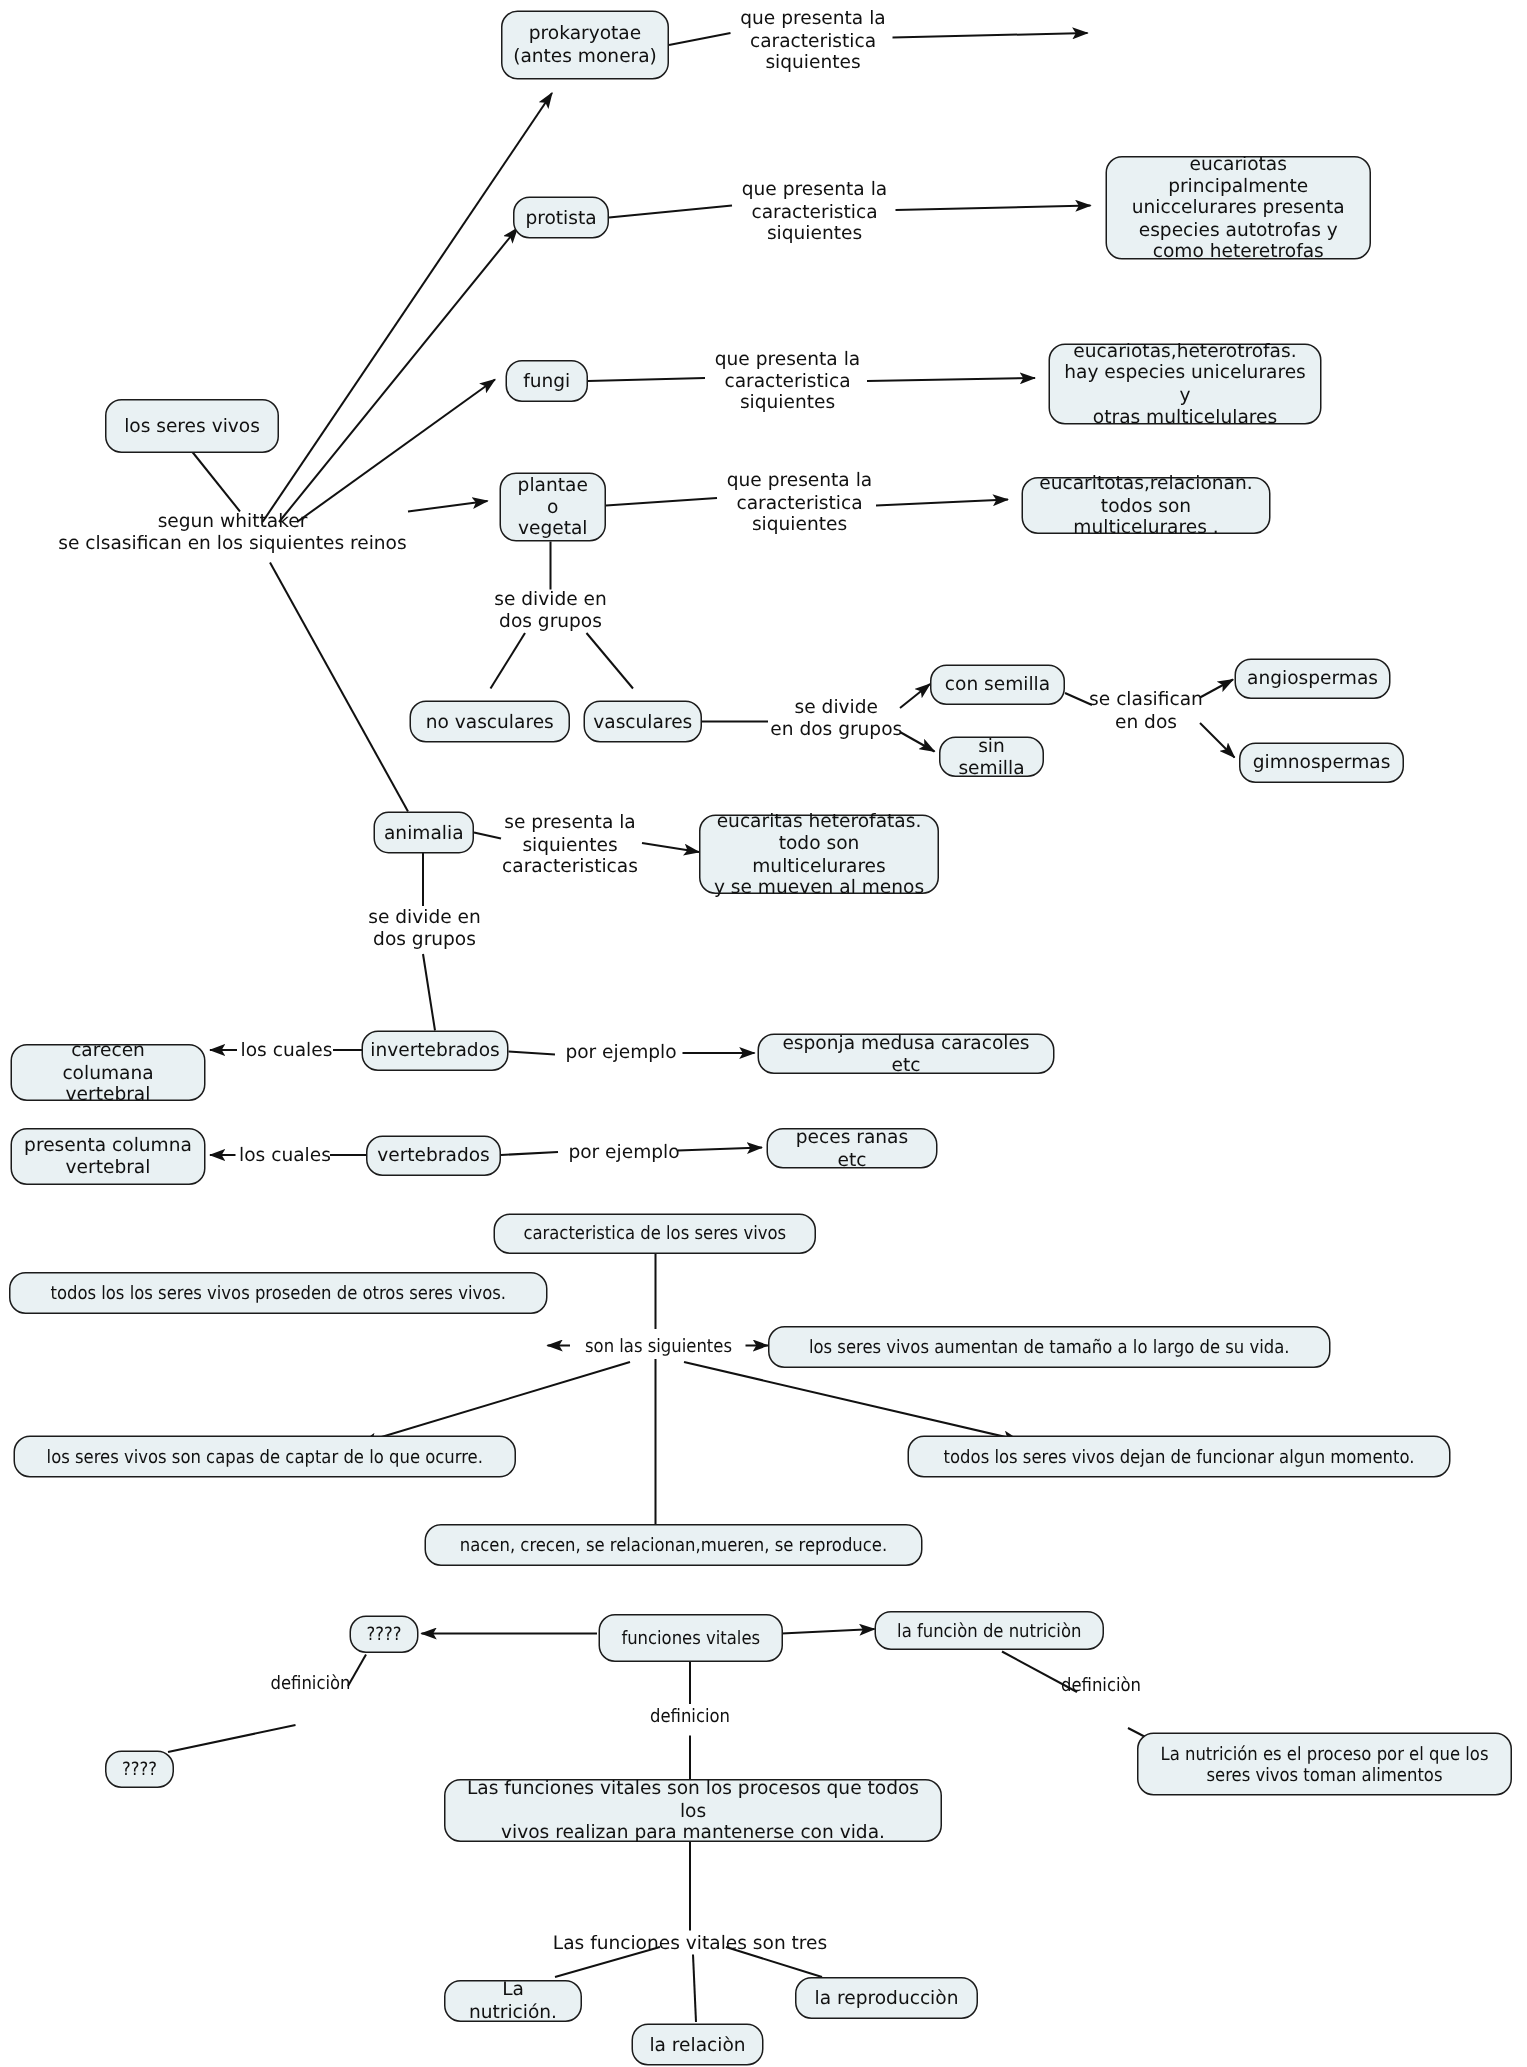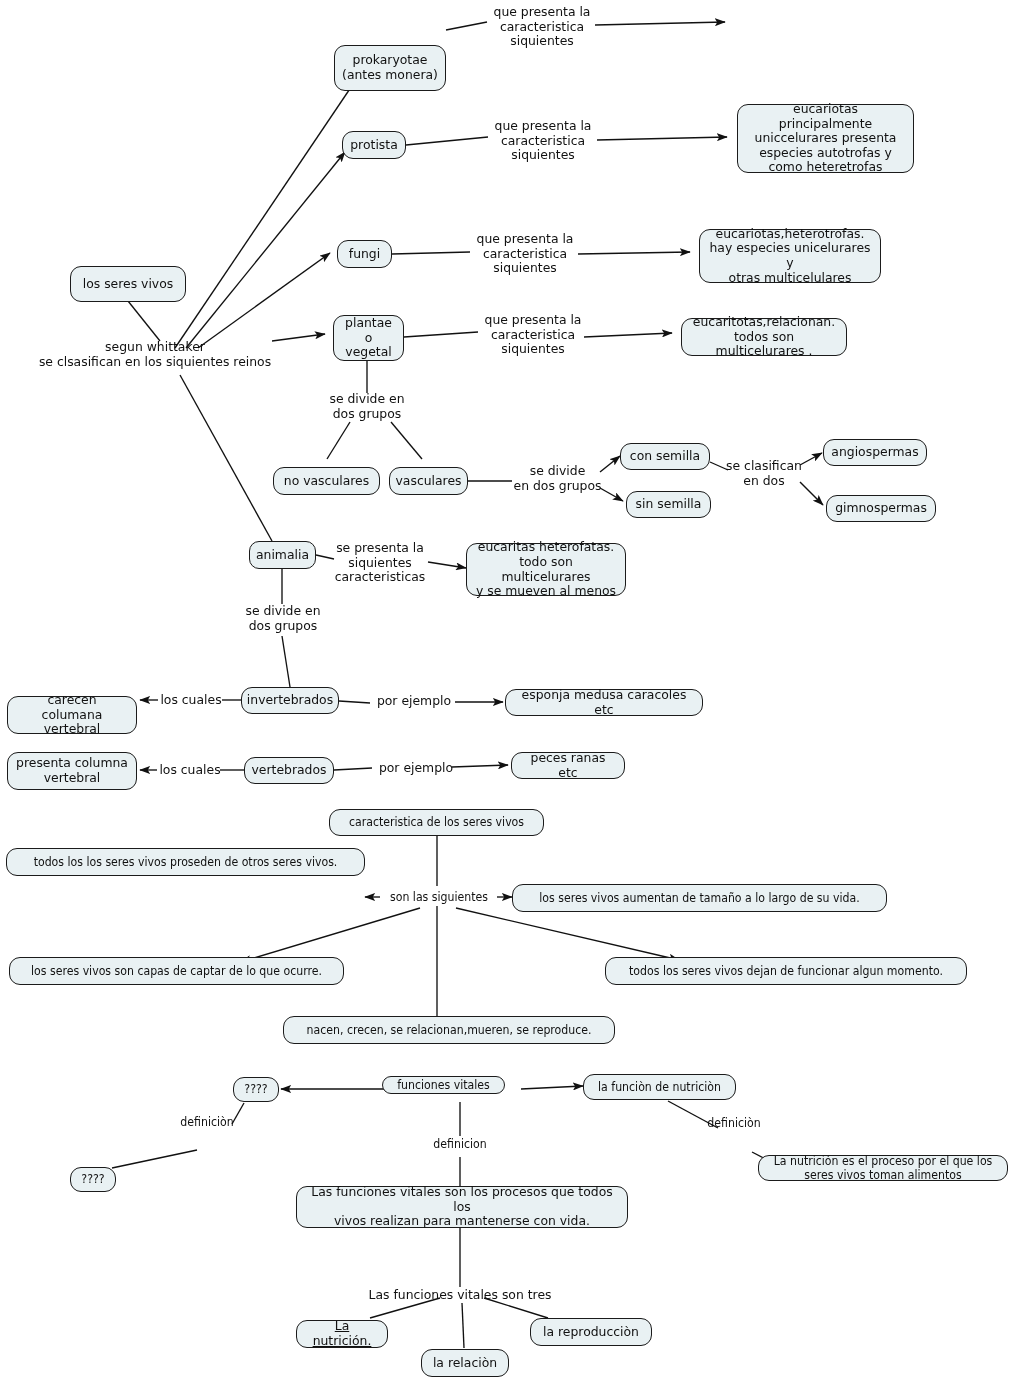--- a/index.html
+++ b/index.html
@@ -121,21 +121,21 @@
       <path d="M462,1303 L464,1348"></path>
       <path d="M484,1298 L548,1318"></path>
     </g>
   </svg>
 
   <div class="node" style="left:70px;top:266px;width:116px;height:36px;">los seres vivos</div>
 
   <div class="lbl" style="left:35px;top:340px;width:240px;">segun whittaker
 se clsasifican en los siquientes reinos</div>
 
-  <div class="node" style="left:334px;top:7px;width:112px;height:46px;margin-top:38px;">prokaryotae
+  <div class="node" style="left:334px;top:7px;width:112px;height:46px;">prokaryotae
 (antes monera)</div>
   <div class="lbl" style="left:487px;top:5px;width:110px;">que presenta la
 caracteristica
 siquientes</div>
 
   <div class="node" style="left:342px;top:131px;width:64px;height:28px;">protista</div>
   <div class="lbl" style="left:488px;top:119px;width:110px;">que presenta la
 caracteristica
 siquientes</div>
   <div class="node" style="left:737px;top:104px;width:177px;height:69px;">eucariotas principalmente
@@ -162,21 +162,21 @@
   <div class="lbl" style="left:312px;top:392px;width:110px;">se divide en
 dos grupos</div>
 
   <div class="node" style="left:273px;top:467px;width:107px;height:28px;">no vasculares</div>
   <div class="node" style="left:389px;top:467px;width:79px;height:28px;">vasculares</div>
 
   <div class="lbl" style="left:505px;top:464px;width:105px;">se divide
 en dos grupos</div>
 
   <div class="node" style="left:620px;top:443px;width:90px;height:27px;">con semilla</div>
-  <div class="node" style="left:626px;top:491px;width:85px;height:27px;">sin semilla</div>
+  <div class="node" style="left:626px;top:491px;width:70px;height:27px;">sin semilla</div>
 
   <div class="lbl" style="left:723px;top:459px;width:82px;">se clasifican
 en dos</div>
 
   <div class="node" style="left:823px;top:439px;width:104px;height:27px;">angiospermas</div>
   <div class="node" style="left:826px;top:495px;width:110px;height:27px;">gimnospermas</div>
 
   <div class="node" style="left:249px;top:541px;width:67px;height:28px;border-radius:10px;">animalia</div>
   <div class="lbl" style="left:330px;top:541px;width:100px;">se presenta la
 siquientes
@@ -207,30 +207,30 @@
   <div class="lbl cond" style="left:381px;top:890px;width:116px;">son las siguientes</div>
   <div class="node cond" style="left:512px;top:884px;width:375px;height:28px;">los seres vivos aumentan de tamaño a lo largo de su vida.</div>
   <div class="node cond" style="left:9px;top:957px;width:335px;height:28px;">los seres vivos son capas de captar de lo que ocurre.</div>
   <div class="node cond" style="left:577px;top:957px;width:362px;height:28px;margin-left:28px;">todos los seres vivos dejan de funcionar algun momento.</div>
   <div class="node cond" style="left:283px;top:1016px;width:332px;height:28px;">nacen, crecen, se relacionan,mueren, se reproduce.</div>
 
   <div class="node cond" style="left:233px;top:1077px;width:46px;height:25px;">????</div>
   <div class="lbl cond" style="left:172px;top:1115px;width:70px;">definiciòn</div>
   <div class="node cond" style="left:70px;top:1167px;width:46px;height:25px;">????</div>
 
-  <div class="node cond" style="left:382px;top:1076px;width:123px;height:18px;text-align:center;">funciones vitales</div>
+  <div class="node cond" style="left:399px;top:1076px;width:123px;height:32px;text-align:center;">funciones vitales</div>
   <div class="lbl cond" style="left:425px;top:1137px;width:70px;">definicion</div>
 
   <div class="node cond" style="left:583px;top:1074px;width:153px;height:26px;">la funciòn de nutriciòn</div>
   <div class="lbl cond" style="left:699px;top:1116px;width:70px;">definiciòn</div>
 
   <div class="node" style="left:296px;top:1186px;width:332px;height:42px;">Las funciones vitales son los procesos que todos los
 vivos realizan para mantenerse con vida.</div>
-  <div class="node cond" style="left:758px;top:1155px;width:250px;height:26px;">La nutrición es el proceso por el que los
+  <div class="node cond" style="left:758px;top:1155px;width:250px;height:42px;">La nutrición es el proceso por el que los
 seres vivos toman alimentos</div>
 
   <div class="lbl" style="left:364px;top:1288px;width:192px;">Las funciones vitales son tres</div>
 
-  <div class="node" style="left:296px;top:1320px;width:92px;height:28px;text-decoration:underline;">La nutrición.</div>
+  <div class="node" style="left:296px;top:1320px;width:92px;height:28px;">La nutrición.</div>
   <div class="node" style="left:421px;top:1349px;width:88px;height:28px;">la relaciòn</div>
   <div class="node" style="left:530px;top:1318px;width:122px;height:28px;">la reproducciòn</div>
 
 </div>
 
 </body></html>

